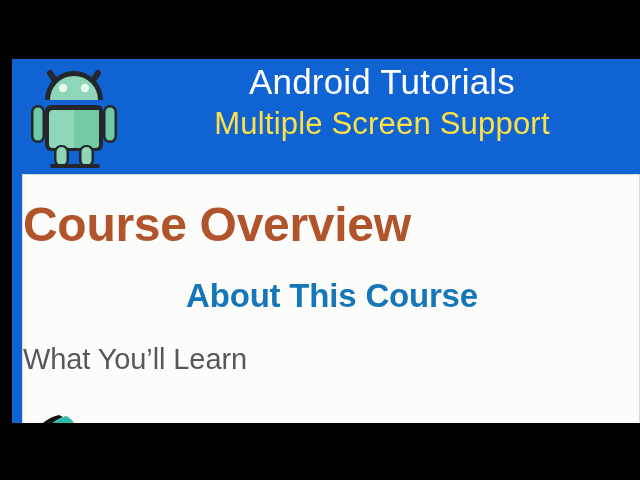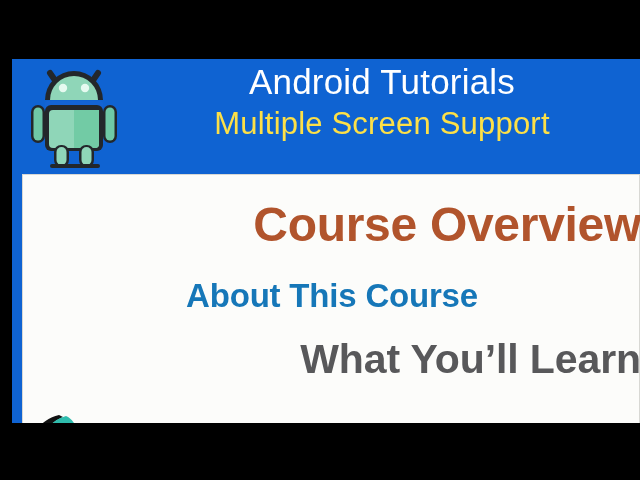--- a/index.html
+++ b/index.html
@@ -89,21 +89,21 @@
     height: 298px;
     background: #FCFCFA;
     border: 1px solid #d8d8d4;
     box-sizing: border-box;
   }
 
   .line-overview {
     position: absolute;
     left: 0; top: 22px;
     width: 618px;
-    text-align: right;
+    text-align: left;
     color: #B1542C;
     font-size: 48px;
     line-height: 56px;
     font-weight: bold;
     letter-spacing: -0.3px;
     white-space: nowrap;
   }
   .line-about {
     position: absolute;
     left: 0; top: 101px;
@@ -113,25 +113,25 @@
     font-size: 33px;
     line-height: 40px;
     font-weight: bold;
     letter-spacing: -0.2px;
     white-space: nowrap;
   }
   .line-learn {
     position: absolute;
     left: 0; top: 164px;
     width: 618px;
-    text-align: right;
+    text-align: left;
     color: #58585A;
-    font-size: 41px;
+    font-size: 29px;
     line-height: 40px;
-    font-weight: 700;
+    font-weight: 400;
     letter-spacing: -0.1px;
     white-space: nowrap;
   }
 
   
   .watermark {
     position: absolute;
     left: 2px;
     bottom: 8px;
     width: 140px;

